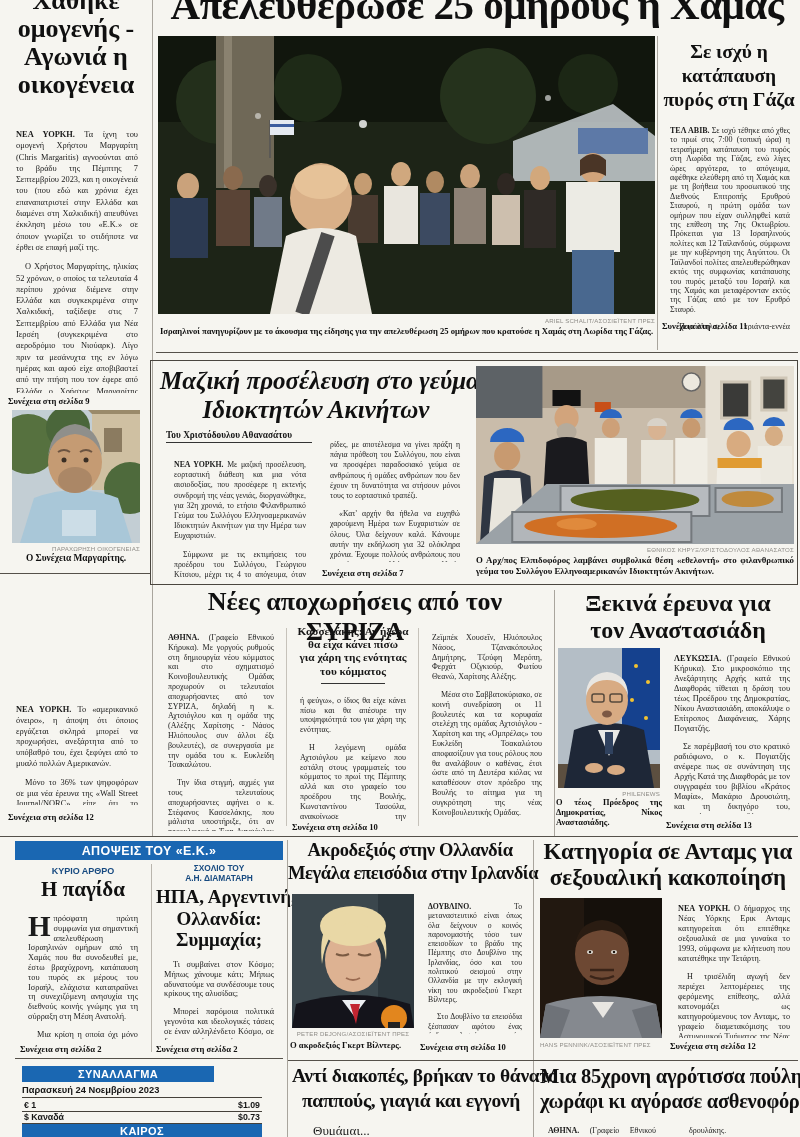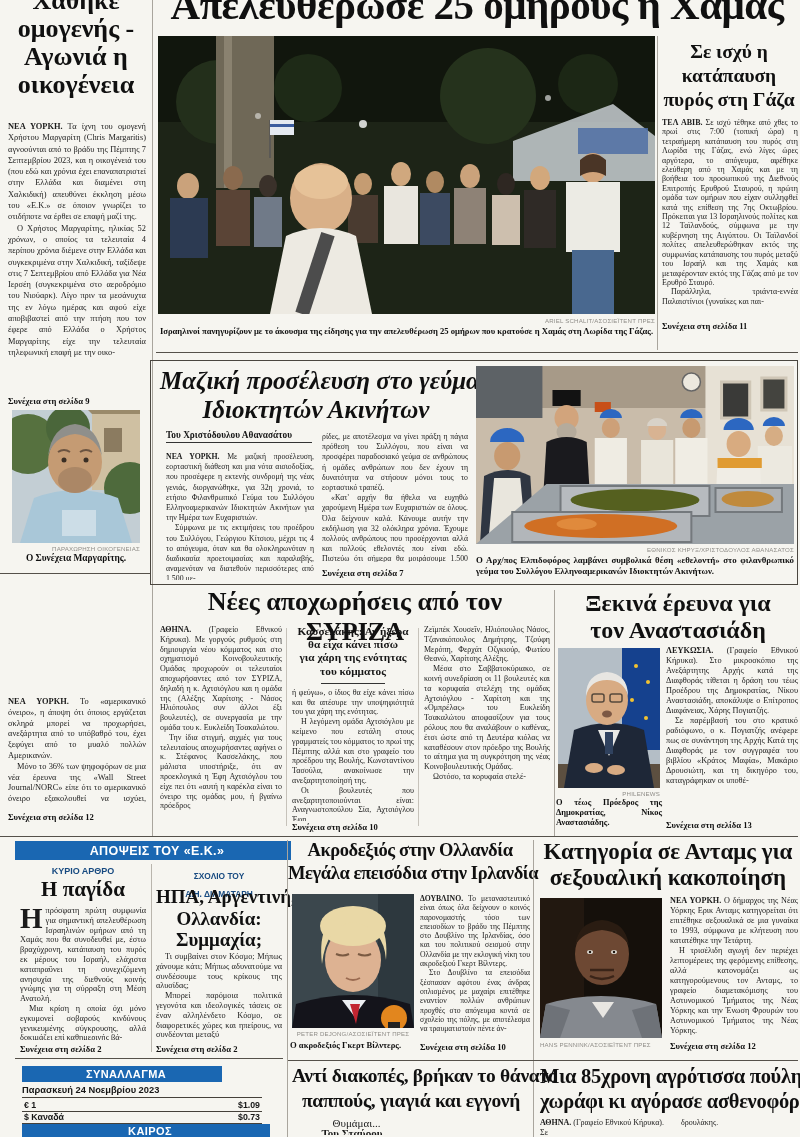--- a/index.html
+++ b/index.html
@@ -5,29 +5,29 @@
   :root{ --blue:#1a67b2; --ink:#161616; --rule:#4c473f; }
   html,body{margin:0;padding:0;}
   body{background:#d8d6d1;}
   #page{position:relative;width:800px;height:1137px;margin:0 auto;background:#f6f5f0;overflow:hidden;
         font-family:"Liberation Serif",serif;color:var(--ink);}
   .abs{position:absolute;}
   .clip{overflow:hidden;}
   .hl{font-family:"Liberation Serif",serif;font-weight:bold;color:#101010;text-align:center;}
   .hl p{margin:0;white-space:nowrap;}
   .body-txt{font-family:"Liberation Serif",serif;color:#1b1b1b;text-align:justify;overflow:hidden;}
-  .body-txt p{margin:0;text-indent:9px;}
+  .body-txt p{margin:8px;text-indent:9px;}
   .body-txt p.p1{text-indent:0;}
   .body-txt .dl{font-weight:bold;}
   .nofirst p:first-child{text-indent:0;}
   .cont{font-family:"Liberation Serif",serif;font-weight:bold;font-size:8.6px;color:#111;}
   .credit{font-family:"Liberation Sans",sans-serif;font-size:6.1px;color:#8f8d88;text-align:right;letter-spacing:.2px;}
   .cap{font-family:"Liberation Serif",serif;font-weight:bold;color:#101010;}
   .banner{background:var(--blue);color:#fff;font-family:"Liberation Sans",sans-serif;font-weight:bold;
-          text-align:center;display:flex;align-items:center;justify-content:center;letter-spacing:.4px;padding-left:8px;}
+          text-align:center;display:flex;align-items:center;justify-content:center;letter-spacing:.4px;}
   .vline{position:absolute;width:1px;background:#a9a59d;}
   .hline{position:absolute;height:1px;background:#55514a;}
   .kicker{font-family:"Liberation Sans",sans-serif;font-weight:bold;color:#174a80;text-align:center;}
   .dropcap{float:left;font-size:29px;line-height:23px;font-weight:bold;margin:1px 3px 0 0;}
   .subhead{font-weight:bold;text-align:center;font-size:11.3px;line-height:13.2px;}
   .subhead p{margin:0;white-space:nowrap;}
   .shrule{width:64px;height:1px;background:#333;margin:5px auto 4px auto;}
   .byline{font-weight:bold;font-size:9.3px;border-bottom:1px solid #333;padding-bottom:2px;}
   .photo{overflow:hidden;background:#888;}
   .photo svg{display:block;width:100%;height:100%;}
@@ -282,21 +282,21 @@
   <div class="abs banner" style="left:15px;top:841px;width:268px;height:19px;font-size:12.5px">ΑΠΟΨΕΙΣ ΤΟΥ «Ε.Κ.»</div>
   <div class="abs kicker" style="left:20px;top:866px;width:126px;font-size:9px">ΚΥΡΙΟ ΑΡΘΡΟ</div>
   <div class="abs hl" style="left:20px;top:877px;width:126px;font-size:21px;line-height:24px">Η παγίδα</div>
   <div class="abs body-txt" style="left:20px;top:906px;width:126px;height:134px;font-size:8.3px;line-height:9.8px">
     <p class="p1"><span class="dropcap">Η</span><span>πρόσφατη πρώτη συμφωνία για σημαντική απελευθέρωση Ισραηλινών ομήρων από τη Χαμάς που θα συνοδευθεί με, έστω βραχύχρονη, κατάπαυση του πυρός εκ μέρους του Ισραήλ, ελάχιστα καταπραΰνει τη συνεχιζόμενη ανησυχία της διεθνούς κοινής γνώμης για τη σύρραξη στη Μέση Ανατολή.</span></p>
     <span><p>Μια κρίση η οποία όχι μόνο εγκυμονεί σοβαρούς κινδύνους γενικευμένης σύγκρουσης, αλλά δοκιμάζει επί καθημερινής βά-</p></span>
   </div>
   <div class="abs cont" style="left:20px;top:1044px;width:126px">Συνέχεια στη σελίδα 2</div>
   <div class="vline" style="left:151px;top:864px;height:188px;background:#b9b5ad"></div>
   <div class="abs kicker" style="left:156px;top:864px;width:126px;font-size:8.4px;line-height:9.6px">
-    <p style="margin:8px">ΣΧΟΛΙΟ ΤΟΥ</p>
+    <p style="margin:0">ΣΧΟΛΙΟ ΤΟΥ</p>
       <p style="margin:0">Α.Η. ΔΙΑΜΑΤΑΡΗ</p>
   </div>
   <div class="abs hl" style="left:156px;top:886px;width:126px;font-size:19px;line-height:21.5px">
       <p>ΗΠΑ, Αργεντινή,</p>
       <p>Ολλανδία:</p>
       <p>Συμμαχία;</p>
     </div>
   <div class="abs body-txt" style="left:156px;top:952px;width:126px;height:88px;font-size:8.3px;line-height:9.8px">
       <p>Τι συμβαίνει στον Κόσμο; Μήπως χάνουμε κάτι; Μήπως αδυνατούμε να συνδέσουμε τους κρίκους της αλυσίδας;</p>
       <p>Μπορεί παρόμοια πολιτικά γεγονότα και ιδεολογικές τάσεις σε έναν αλληλένδετο Κόσμο, σε διαφορετικές χώρες και ηπείρους, να συνδέονται μεταξύ</p>
@@ -376,21 +376,21 @@
   <div class="abs fxrow" style="left:22px;top:1111px;width:236px">
     <span>$ Καναδά</span>
     <span>$0.73</span>
   </div>
   <div class="abs banner" style="left:22px;top:1124px;width:240px;height:14px;font-size:11px">ΚΑΙΡΟΣ</div>
 
   <div class="abs hl" style="left:292px;top:1064px;width:238px;font-size:19.5px;line-height:24.5px;letter-spacing:-0.3px">
       <p>Αντί διακοπές, βρήκαν το θάνατο</p>
       <p>παππούς, γιαγιά και εγγονή</p>
     </div>
-  <div class="abs body-txt gp-c1 clip" style="left:296px;top:1118px;width:112px;height:17px;font-size:11px;line-height:10px;text-align:center">
+  <div class="abs body-txt gp-c1 clip" style="left:296px;top:1118px;width:112px;height:17px;font-size:13px;line-height:10px;text-align:left">
       <p>Θυμάμαι...</p>
       <p>Του Σταύρου Μαρμαρινού</p>
     </div>
   <div class="abs body-txt clip" style="left:414px;top:1148px;width:114px;height:17px;font-size:14px;line-height:10px">
       <p>Θυμάμαι το δράμα εκείνης της οικο-</p>
     </div>
 
   <div class="abs hl" style="left:540px;top:1064px;width:258px;font-size:20.5px;line-height:24.5px;letter-spacing:-0.3px">
       <p>Μια 85χρονη αγρότισσα πούλησε</p>
       <p>χωράφι κι αγόρασε ασθενοφόρο</p>

